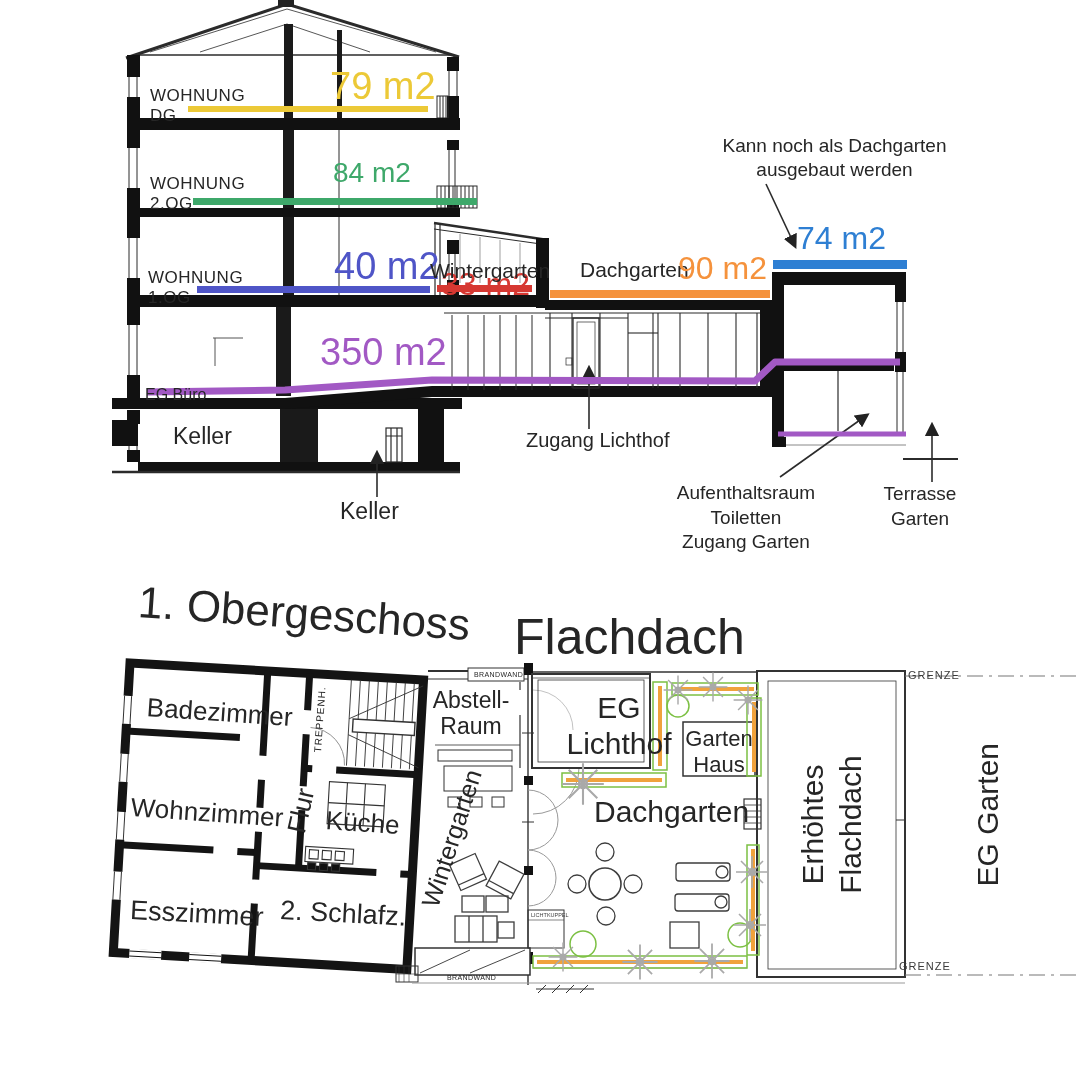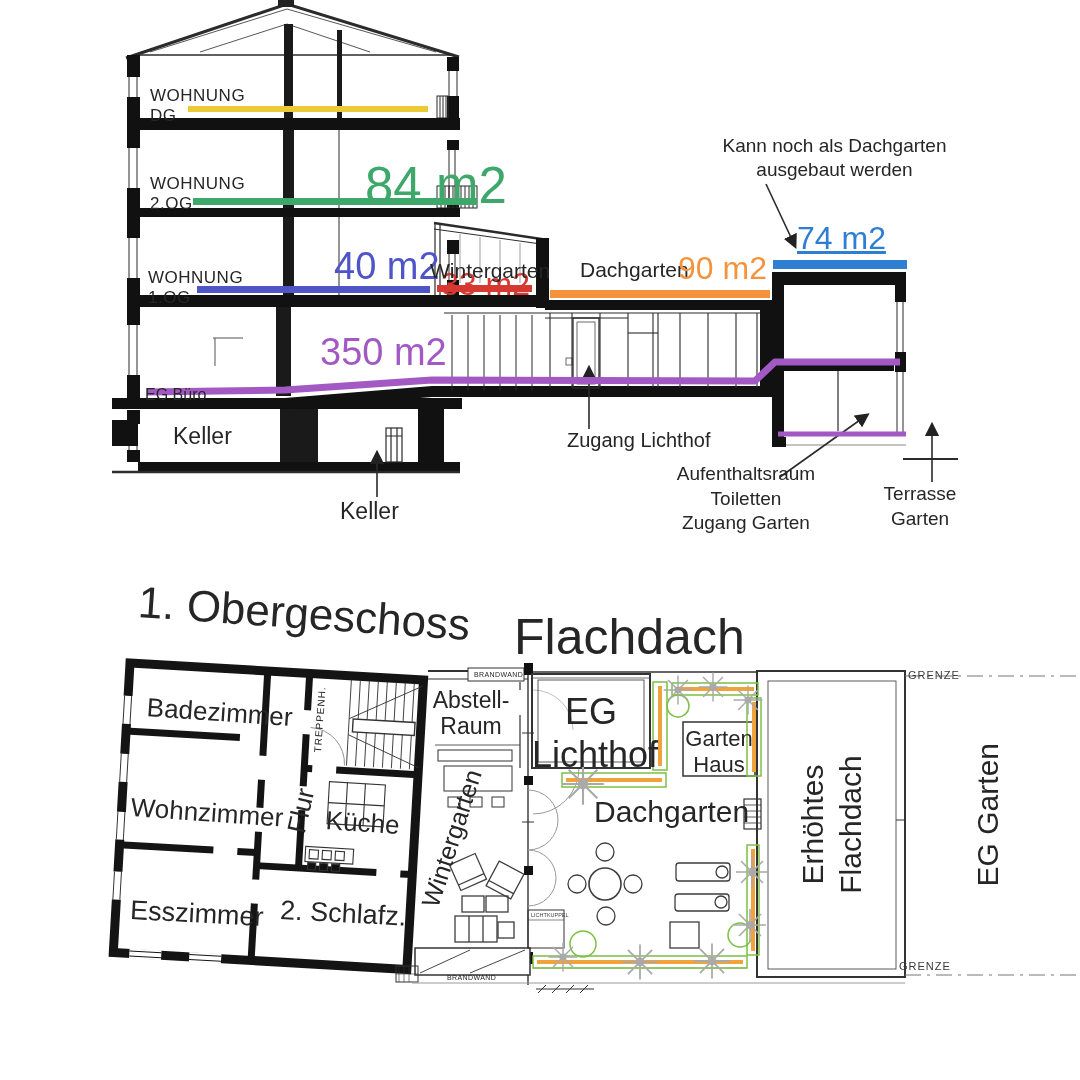--- a/index.html
+++ b/index.html
@@ -316,65 +316,66 @@
     <rect x="676" y="863" width="54" height="18" rx="3"></rect>
         <circle cx="722" cy="872" r="6"></circle>
     <rect x="675" y="894" width="54" height="17" rx="3"></rect>
         <circle cx="721" cy="902" r="6"></circle>
     <rect x="670" y="922" width="29" height="26"></rect>
   </g>
 </svg>
 
 <div class="lbl" style="left:150px;top:86px;font-size:17px;letter-spacing:.5px;">WOHNUNG
 DG</div>
+<div class="lbl c-yellow" style="left:330px;top:64px;font-size:38px;">79 m2</div>
 
 <div class="lbl" style="left:150px;top:174px;font-size:17px;letter-spacing:.5px;">WOHNUNG
 2.OG</div>
-<div class="lbl c-green" style="left:333px;top:156px;font-size:51px;margin-left:32px;">84 m2</div>
+<div class="lbl c-green" style="left:333px;top:156px;font-size:28px;">84 m2</div>
 
 <div class="lbl" style="left:148px;top:268px;font-size:17px;letter-spacing:.5px;">WOHNUNG
 1.OG</div>
 <div class="lbl c-blue" style="left:334px;top:244px;font-size:38px;">40 m2</div>
 
 <div class="lbl c-red" style="left:441px;top:230px;font-size:32px;margin-top:36px;">33 m2</div>
 <div class="lbl" style="left:430px;top:259px;font-size:21px;">Wintergarten</div>
 
 <div class="lbl" style="left:580px;top:258px;font-size:21px;">Dachgarten</div>
 <div class="lbl c-orange" style="left:678px;top:250px;font-size:32px;">90 m2</div>
 
-<div class="lbl c-blue2" style="left:797px;top:220px;font-size:32px;text-decoration:underline;">74 m2</div>
+<div class="lbl c-blue2" style="left:797px;top:220px;font-size:32px;">74 m2</div>
 <div class="lbl ctr" style="left:722px;top:134px;width:225px;font-size:19px;line-height:1.25;">Kann noch als Dachgarten
 ausgebaut werden</div>
 
 <div class="lbl c-purple" style="left:320px;top:330px;font-size:38px;text-align:right;">350 m2</div>
 <div class="lbl" style="left:145px;top:386px;font-size:16px;">EG Büro</div>
 
 <div class="lbl" style="left:173px;top:423px;font-size:23px;">Keller</div>
 <div class="lbl" style="left:340px;top:498px;font-size:23px;">Keller</div>
-<div class="lbl" style="left:526px;top:429px;font-size:20px;margin-left:41px;">Zugang Lichthof</div>
-<div class="lbl ctr" style="left:656px;top:462px;width:180px;font-size:19px;line-height:1.3;">Aufenthaltsraum
+<div class="lbl" style="left:526px;top:429px;font-size:20px;">Zugang Lichthof</div>
+<div class="lbl ctr" style="left:656px;top:481px;width:180px;font-size:19px;line-height:1.3;">Aufenthaltsraum
 Toiletten
 Zugang Garten</div>
 <div class="lbl ctr" style="left:870px;top:482px;width:100px;font-size:19px;line-height:1.3;text-align:center;">Terrasse
 Garten</div>
 
 <div class="lbl" style="left:140px;top:576px;font-size:44px;transform:rotate(4deg);transform-origin:left top;">1. Obergeschoss</div>
 <div class="lbl" style="left:514px;top:608px;font-size:50px;">Flachdach</div>
 
 <div class="lbl" style="left:148px;top:692px;font-size:26px;transform:rotate(4deg);transform-origin:left top;">Badezimmer</div>
 <div class="lbl" style="left:132px;top:792px;font-size:26px;transform:rotate(4deg);transform-origin:left top;">Wohnzimmer</div>
 <div class="lbl" style="left:131px;top:895px;font-size:27px;transform:rotate(3deg);transform-origin:left top;">Esszimmer</div>
 <div class="lbl" style="left:281px;top:829px;font-size:26px;transform:rotate(-77deg);transform-origin:left top;">Flur</div>
 <div class="lbl" style="left:327px;top:805px;font-size:26px;transform:rotate(4deg);transform-origin:left top;">Küche</div>
 <div class="lbl" style="left:281px;top:895px;font-size:27px;transform:rotate(3deg);transform-origin:left top;">2. Schlafz.</div>
 <div class="lbl" style="left:312px;top:752px;font-size:10px;letter-spacing:1px;transform:rotate(-86deg);transform-origin:left top;">TREPPENH.</div>
 <div class="lbl" style="left:416px;top:902px;font-size:25px;transform:rotate(-72deg);transform-origin:left top;">Wintergarten</div>
 <div class="lbl ctr" style="left:432px;top:687px;width:78px;font-size:23px;line-height:1.15;">Abstell-
 Raum</div>
-<div class="lbl ctr" style="left:532px;top:690px;width:118px;font-size:36px;line-height:1.2;">EG
+<div class="lbl ctr" style="left:532px;top:690px;width:118px;font-size:30px;line-height:1.2;padding-left:28px;">EG
 Lichthof</div>
 <div class="lbl ctr" style="left:685px;top:726px;width:68px;font-size:22px;line-height:1.2;">Garten
 Haus</div>
 <div class="lbl" style="left:594px;top:794px;font-size:30px;">Dachgarten</div>
 
 <div class="flexc" style="left:757px;top:671px;width:148px;height:306px;">
   <div class="lbl ctr rotL" style="position:static;font-size:30px;line-height:1.25;">Erhöhtes
 Flachdach</div>
 </div>
 <div class="flexc" style="left:940px;top:700px;width:95px;height:230px;">

